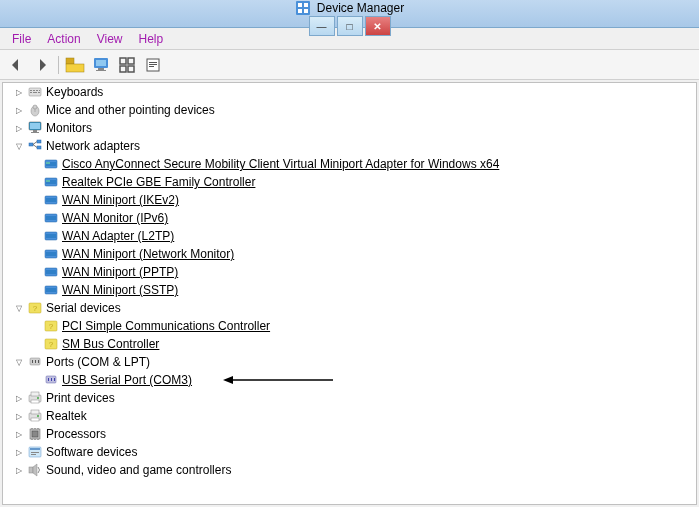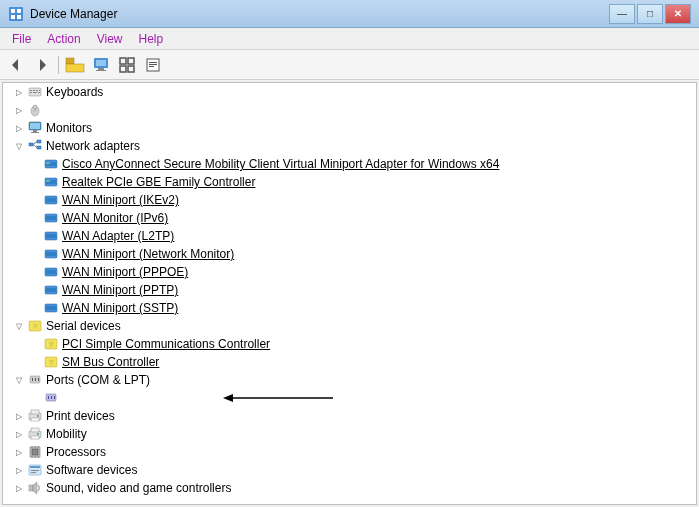--- a/index.html
+++ b/index.html
@@ -14,20 +14,21 @@
 
     
     .title-bar {
       background: linear-gradient(to bottom, #c0d8f0, #a8c8e8);
       height: 28px;
       display: flex;
       align-items: center;
       justify-content: space-between;
       padding: 0 8px;
       border-bottom: 1px solid #7da8cc;
+      flex-direction: column;
     }
     .title-bar-left {
       display: flex;
       align-items: center;
       gap: 6px;
     }
     .title-bar-icon {
       width: 16px;
       height: 16px;
     }
@@ -260,20 +261,21 @@
 
     <div class="tree-item indent-1">
       <span class="expander">▷</span>
       <span class="item-icon">
         <svg width="14" height="14" viewBox="0 0 14 14">
           <ellipse cx="7" cy="8" rx="4" ry="5" fill="#d0d0d0" stroke="#888" stroke-width="0.5"></ellipse>
           <line x1="7" y1="4" x2="7" y2="9" stroke="#888" stroke-width="0.5"></line>
           <ellipse cx="7" cy="4" rx="2" ry="2" fill="#d0d0d0" stroke="#888" stroke-width="0.5"></ellipse>
         </svg>
       </span>
+      <span class="item-label">Mice and other pointing devices</span>
     </div>
 
     <div class="tree-item indent-1">
       <span class="expander">▷</span>
       <span class="item-icon">
         <svg width="14" height="14" viewBox="0 0 14 14">
           <rect x="1" y="1" width="12" height="8" fill="#3399cc" stroke="#555" stroke-width="0.5" rx="1"></rect>
           <rect x="2" y="2" width="10" height="6" fill="#90ccee"></rect>
           <rect x="5" y="9" width="4" height="2" fill="#888"></rect>
           <rect x="3" y="11" width="8" height="1" fill="#888"></rect>
@@ -360,30 +362,20 @@
       <span class="expander" style="width:16px; display:inline-block;"></span>
       <span class="item-icon">
         <svg width="14" height="14" viewBox="0 0 14 14">
           <rect x="1" y="3" width="12" height="8" fill="#4a90d9" stroke="#2266aa" stroke-width="0.5" rx="1"></rect>
           <rect x="2" y="5" width="10" height="4" fill="#3080c8"></rect>
         </svg>
       </span>
       <span class="item-label">WAN Miniport (Network Monitor)</span>
     </div>
 
-    <div class="tree-item indent-2">
-      <span class="expander" style="width:16px; display:inline-block;"></span>
-      <span class="item-icon">
-        <svg width="14" height="14" viewBox="0 0 14 14">
-          <rect x="1" y="3" width="12" height="8" fill="#4a90d9" stroke="#2266aa" stroke-width="0.5" rx="1"></rect>
-          <rect x="2" y="5" width="10" height="4" fill="#3080c8"></rect>
-        </svg>
-      </span>
-      <span class="item-label">WAN Miniport (PPPOE)</span>
-    </div>
 
     <div class="tree-item indent-2">
       <span class="expander" style="width:16px; display:inline-block;"></span>
       <span class="item-icon">
         <svg width="14" height="14" viewBox="0 0 14 14">
           <rect x="1" y="3" width="12" height="8" fill="#4a90d9" stroke="#2266aa" stroke-width="0.5" rx="1"></rect>
           <rect x="2" y="5" width="10" height="4" fill="#3080c8"></rect>
         </svg>
       </span>
       <span class="item-label">WAN Miniport (PPTP)</span>
@@ -449,20 +441,21 @@
     <div class="tree-item indent-2" style="position: relative;">
       <span class="expander" style="width:16px; display:inline-block;"></span>
       <span class="item-icon">
         <svg width="14" height="14" viewBox="0 0 14 14">
           <rect x="2" y="3" width="10" height="7" fill="#c0c0e0" stroke="#6060aa" stroke-width="0.5" rx="1"></rect>
           <rect x="4" y="5" width="1" height="3" fill="#4040aa"></rect>
           <rect x="7" y="5" width="1" height="3" fill="#4040aa"></rect>
           <rect x="10" y="5" width="1" height="3" fill="#4040aa"></rect>
         </svg>
       </span>
+      <span class="item-label">USB Serial Port (COM3)</span>
 
       <span style="
         position: absolute;
         left: 220px;
         top: 50%;
         transform: translateY(-50%);
         display: flex;
         align-items: center;
         gap: 0;
       ">
@@ -489,21 +482,21 @@
     <div class="tree-item indent-1">
       <span class="expander">▷</span>
       <span class="item-icon">
         <svg width="14" height="14" viewBox="0 0 14 14">
           <rect x="1" y="4" width="12" height="7" fill="#e0e0e0" stroke="#888" stroke-width="0.5" rx="1"></rect>
           <rect x="3" y="1" width="8" height="4" fill="#f0f0f0" stroke="#888" stroke-width="0.5"></rect>
           <rect x="3" y="9" width="8" height="3" fill="white" stroke="#888" stroke-width="0.5"></rect>
           <circle cx="10" cy="7" r="1" fill="#44aa44"></circle>
         </svg>
       </span>
-      <span class="item-label">Mobility</span>
+      <span class="item-label">Realtek</span>
     </div>
 
     <div class="tree-item indent-1">
       <span class="expander">▷</span>
       <span class="item-icon">
         <svg width="14" height="14" viewBox="0 0 14 14">
           <rect x="2" y="2" width="10" height="10" fill="#c0c0c0" stroke="#666" stroke-width="0.5"></rect>
           <rect x="4" y="4" width="6" height="6" fill="#888" stroke="#444" stroke-width="0.5"></rect>
           <line x1="4" y1="1" x2="4" y2="2" stroke="#666" stroke-width="1"></line>
           <line x1="7" y1="1" x2="7" y2="2" stroke="#666" stroke-width="1"></line>

